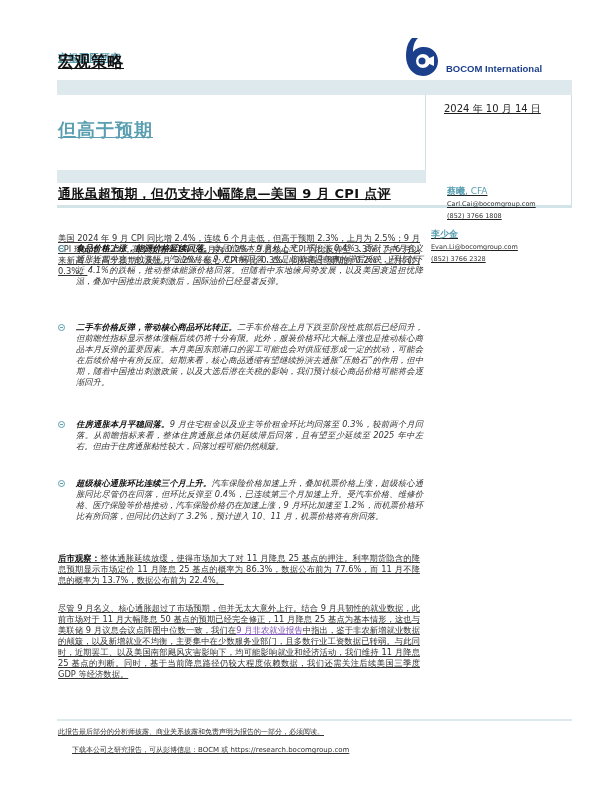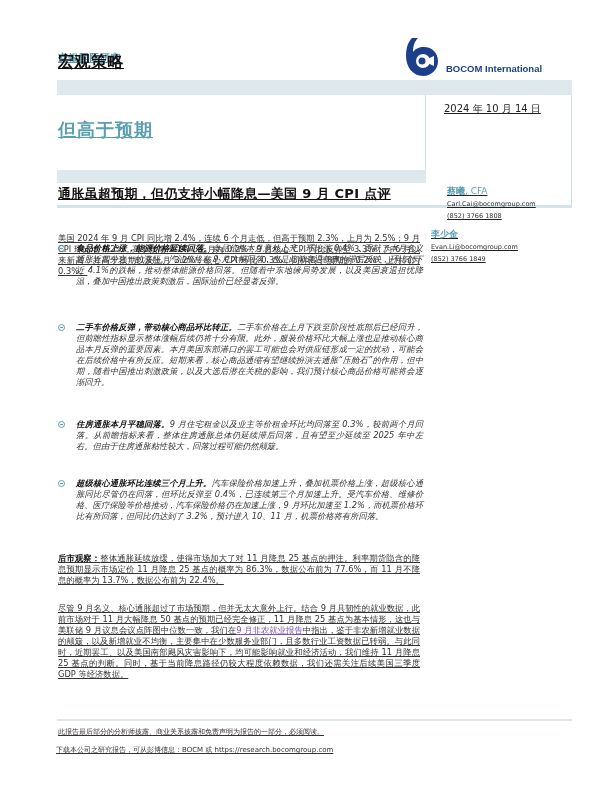--- a/index.html
+++ b/index.html
@@ -41,21 +41,21 @@
   .link { color: #7b4fb5; text-decoration: underline; }
 
   
   .analyst-name { font-size: 9px; font-weight: bold; color: #5a9fb0; }
   .analyst-name .cfa { font-weight: normal; }
   .analyst-line { font-size: 6.5px; color: #333; line-height: 12px; }
 
   
   .footer-rule { left: 57px; top: 719px; width: 515px; height: 2px; background: #dde9ec; }
   .footer1 { left: 58px; top: 727px; font-size: 7px; color: #333; white-space: nowrap; }
-  .footer2 { left: 56px; top: 745px; font-size: 7px; color: #333; white-space: nowrap; text-align: center; }
+  .footer2 { left: 72px; top: 745px; font-size: 7px; color: #333; white-space: nowrap; text-align: center; }
 </style>
 </head>
 <body>
 
 <div class="abs brand-cn">交银国际研究</div>
 <div class="abs section-cn">宏观策略</div>
 
 <div class="abs logo">
   <svg class="logo-mark" viewBox="0 0 36 42">
     <path d="M8 2 C4 6 2 12 2 20 C2 31 9 40 19 40 C28 40 34 33 34 25 C34 17 28 11 20 11 C15 11 11 13 9 16 C9 11 10 6 14 2 Z" fill="#1c3f8c"></path>
@@ -81,21 +81,21 @@
     <span>蔡曦</span><span class="cfa">, CFA</span>
   </div>
   <div class="analyst-line">Carl.Cai@bocomgroup.com</div>
   <div class="analyst-line">(852) 3766 1808</div>
 </div>
 <div class="abs" style="left:431px; top:228px;">
   <div class="analyst-name">
     <span>李少金</span>
   </div>
   <div class="analyst-line">Evan.Li@bocomgroup.com</div>
-  <div class="analyst-line">(852) 3766 1849</div>
+  <div class="analyst-line">(852) 3766 2328</div>
 </div>
 
 <div class="abs text intro">美国 2024 年 9 月 CPI 同比增 2.4%，连续 6 个月走低，但高于预期 2.3%，上月为 2.5%；9 月 CPI 环比增 0.2%，高于预期 0.1%，上月为 0.2%；9 月核心 CPI 同比反弹至 3.3%，为 6 月以来新高，并高于预期以及上月 3.2%；核心 CPI 环比 0.3%，同样高于预期的 0.2%，上月同为 0.3%。</div>
 
 <div class="bullet text" style="top:243px;">
   <span class="ico"></span>
   <div class="body"><span class="b-title">食品价格上涨，能源价格延续回落。</span><span>食品价格本月意外上升，环比涨 0.4%，贡献了本月名义通胀近四分之一的涨幅。汽油价格在 9 月大幅回落，也是此前衰退叙事的滞后反映，环比创下近 4.1%的跌幅，推动整体能源价格回落。但随着中东地缘局势发展，以及美国衰退担忧降温，叠加中国推出政策刺激后，国际油价已经显著反弹。</span></div>
 </div>
 <div class="bullet text" style="top:322px;">
   <span class="ico"></span>

